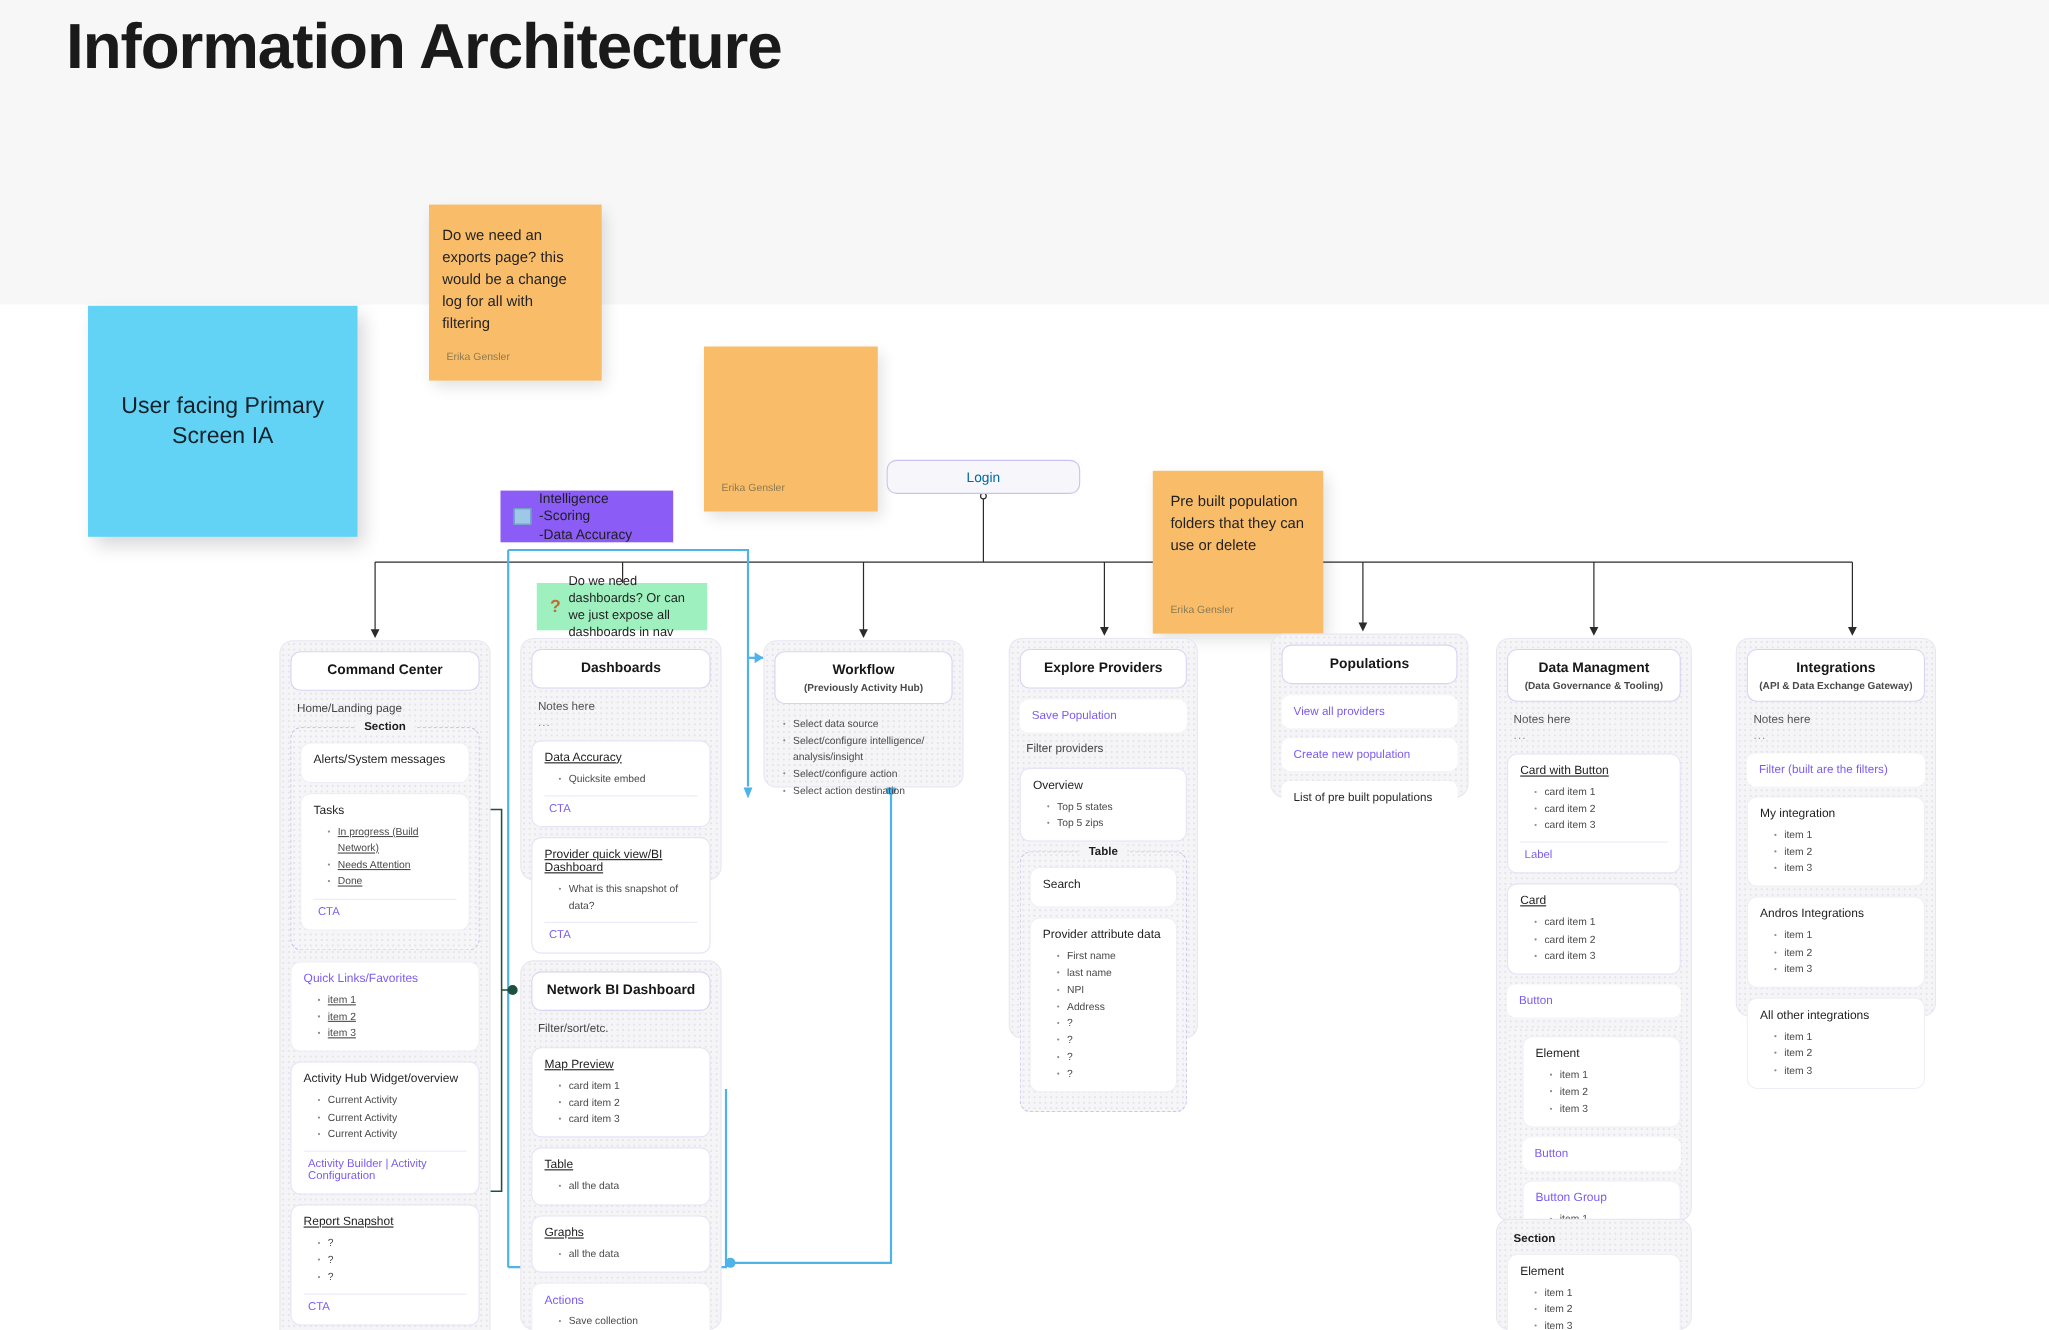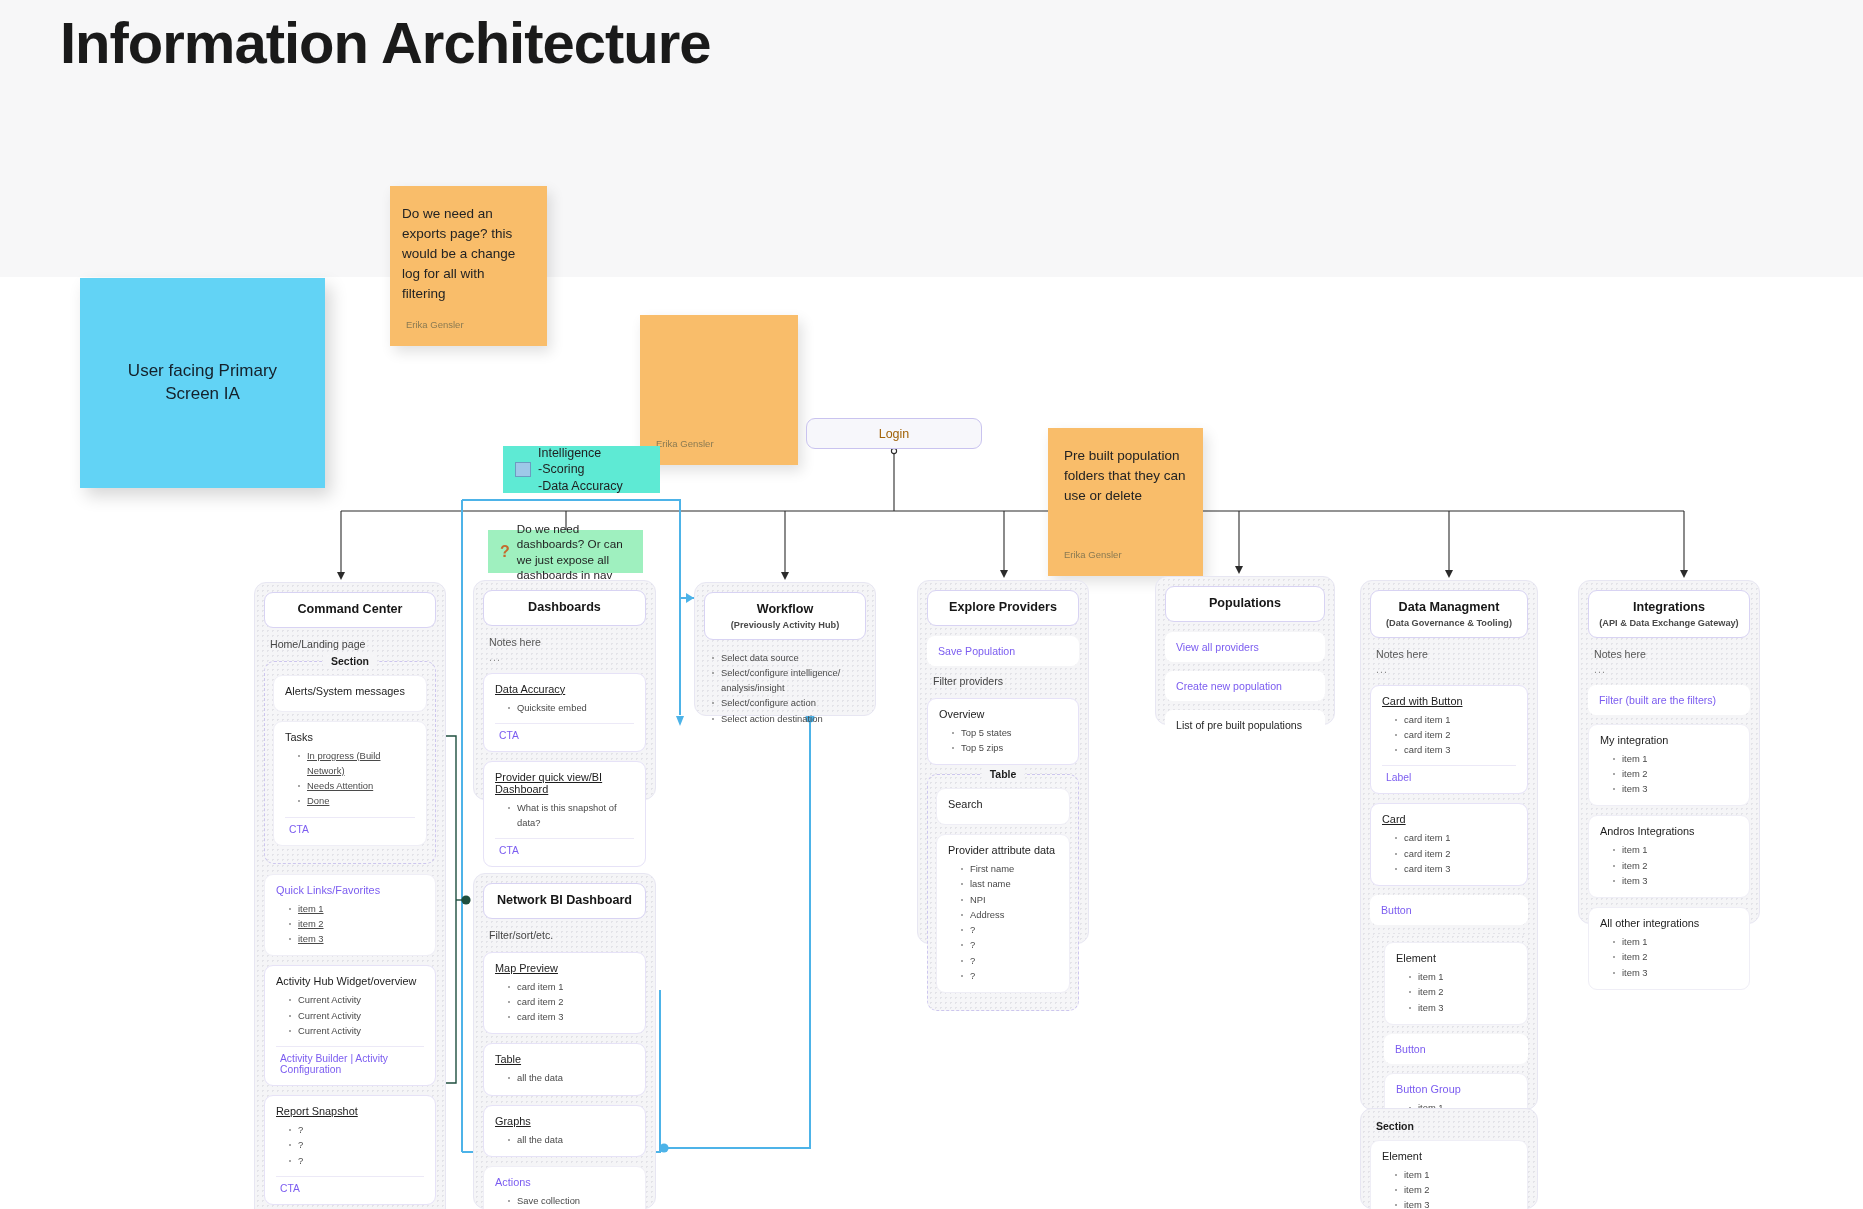--- a/index.html
+++ b/index.html
@@ -24,44 +24,44 @@
 
   
   .sticky{position:absolute;box-sizing:border-box;padding:18px 16px;
     font-size:13.5px;line-height:1.48;color:#232323;}
   .sticky .author{position:absolute;left:16px;bottom:14px;font-size:9.5px;color:#8a7a52;}
   .sticky.blue{background:#62d3f5;box-shadow:6px 8px 16px rgba(0,0,0,.16);}
   .sticky.orange{background:#f9bd6a;box-shadow:4px 6px 13px rgba(0,0,0,.12);}
 
   .note-primary{left:80px;top:278px;width:245px;height:210px;
     display:flex;align-items:center;justify-content:center;text-align:center;
-    font-size:17px;line-height:1.35;color:#14202a;padding:0 24px;}
+    font-size:21px;line-height:1.35;color:#14202a;padding:0 24px;}
 
   .note-exports{left:390px;top:186px;width:157px;height:160px;padding-left:12px;}
   .note-explore{left:640px;top:315px;width:158px;height:150px;}
   .note-prebuilt{left:1048px;top:428px;width:155px;height:148px;}
 
   
   .tagnote{position:absolute;box-sizing:border-box;display:flex;align-items:center;gap:7px;
     padding:8px 12px;font-size:12.5px;line-height:1.32;}
-  .tagnote.yellow{background:#5eead4;left:503px;top:446px;width:157px;height:47px;}
+  .tagnote.yellow{background:#8b5cf6;left:455px;top:446px;width:157px;height:47px;}
   .tagnote.green{background:#9ff0bf;left:488px;top:530px;width:155px;height:43px;
     font-size:11.7px;}
   .tagnote .qmark{color:#c46b2e;font-weight:700;font-size:16px;}
   .minichip{width:14px;height:13px;background:#9ec8e8;border:1px solid #6b9cc0;flex:0 0 auto;}
 
   
   svg.wires{position:absolute;left:0;top:0;width:1863px;height:1209px;pointer-events:none;}
 
   
   .pill{
     position:absolute;box-sizing:border-box;
     background:#f7f7fb;border:1px solid #c9c3ef;border-radius:9px;
     display:flex;align-items:center;justify-content:center;
-    font-size:12.5px;font-weight:700;color:#a16207;
+    font-size:12.5px;font-weight:700;color:#0369a1;
   }
   .login-pill{left:806px;top:418px;width:176px;height:31px;font-weight:400;}
 
   
   .col{position:absolute;box-sizing:border-box;
     background:#f5f5f7;
     background-image:radial-gradient(#e3e3e8 1px, transparent 1px);
     background-size:5px 5px;
     border:1px solid #e7e6f2;border-radius:12px;padding:9px;
   }

